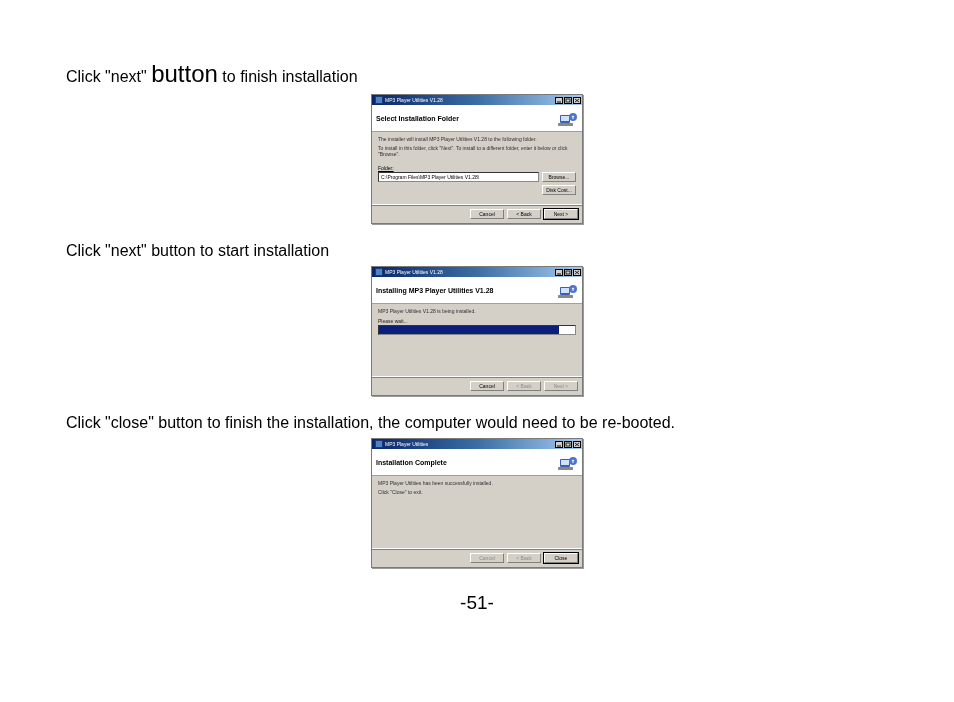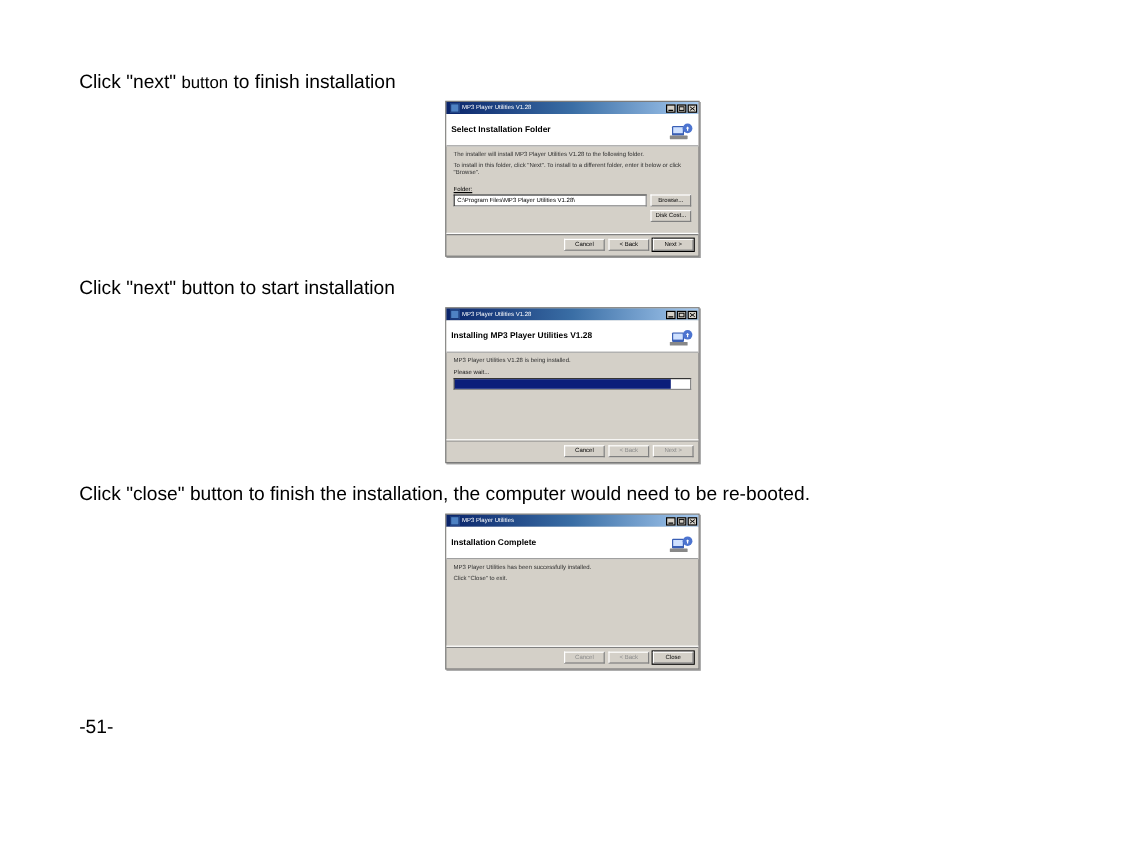--- a/index.html
+++ b/index.html
@@ -12,21 +12,21 @@
     width: 954px;
   }
   .page {
     padding: 60px 66px 0 66px;
   }
   .instruction {
     font-size: 16px;
     margin-bottom: 6px;
   }
   .instruction .bump {
-    font-size: 14px;
+    font-size: 24px;
   }
   .dlg-wrap {
     width: 100%;
     display: flex;
     justify-content: center;
     margin-bottom: 18px;
   }
   .dlg {
     width: 210px;
     border: 1px solid #7a7a7a;
@@ -182,23 +182,23 @@
     background: #fff;
     border: 1px inset #888;
     position: relative;
   }
   .dlg .progress .fill {
     position: absolute;
     left: 0; top: 0; bottom: 0;
     background: #0b1e7a;
   }
   .page-number {
-    text-align: left;
-    font-size: 16px;
-    margin-top: 40px;
+    text-align: center;
+    font-size: 19px;
+    margin-top: 24px;
   }
 </style>
 </head>
 <body>
 
 <div class="page">
 
   <div class="instruction">
     <span>Click "next" </span><span class="bump">button</span><span> to finish installation</span>
   </div>

